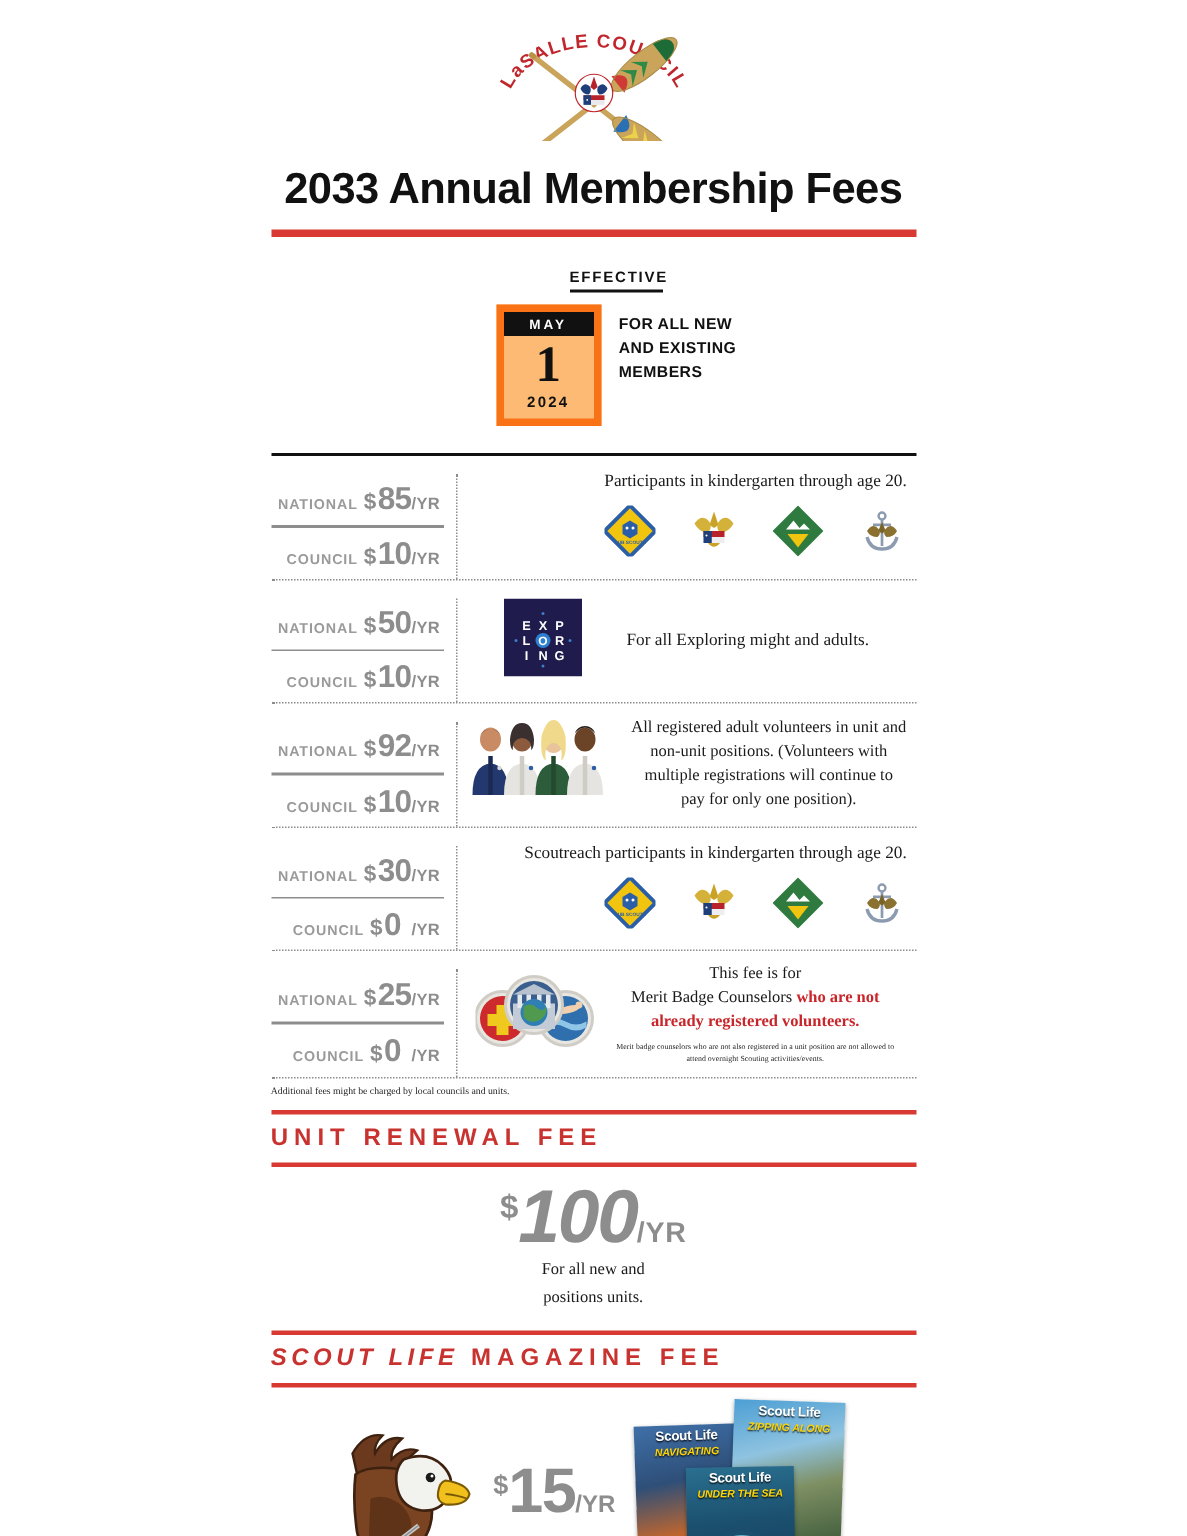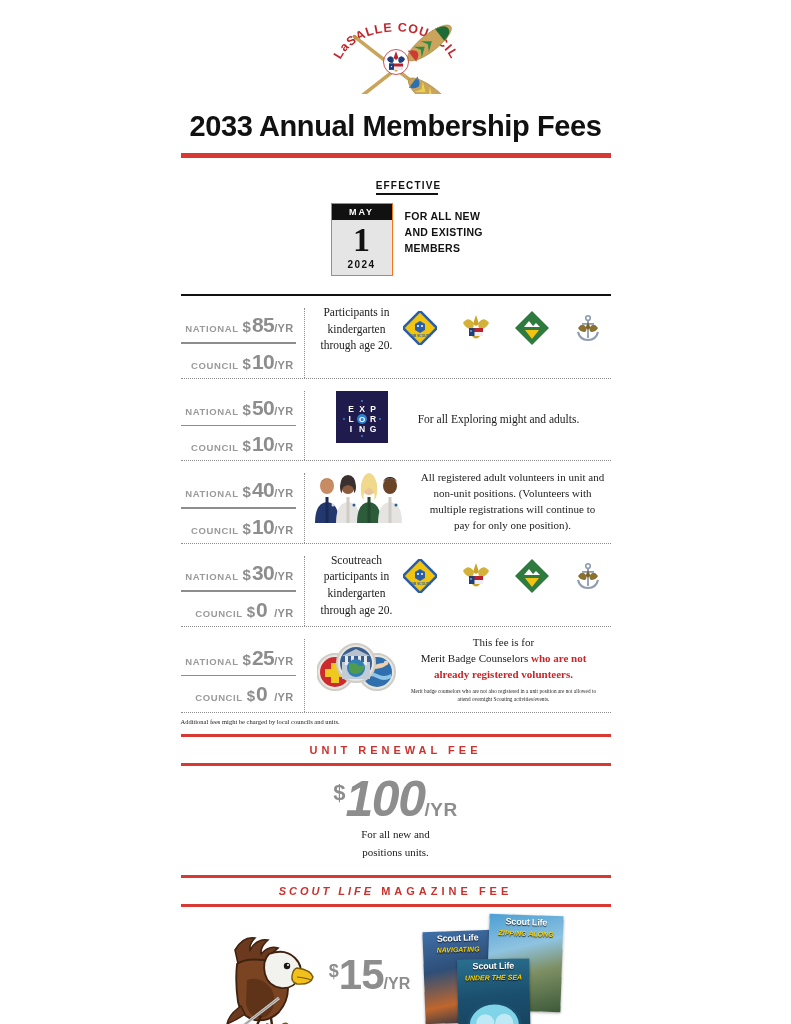--- a/index.html
+++ b/index.html
@@ -48,21 +48,21 @@
     box-sizing:border-box;
   }
   .eff-inner{display:flex;flex-direction:column;align-items:center;}
   .eff-label{
     font-size:10px;font-weight:bold;letter-spacing:1.2px;color:#111;
     border-bottom:2.5px solid #111;padding-bottom:2px;
     width:62px;text-align:center;
   }
   .eff-row{display:flex;align-items:flex-start;margin-top:8px;}
   .cal{
-    width:60px;border:1px solid #f97316;background:#e5e5e5;
+    width:60px;border:5px solid #f97316;background:#fdba74;
     display:flex;flex-direction:column;align-items:center;
   }
   .cal-m{
     width:100%;background:#111;color:#fff;
     font-size:9px;font-weight:bold;letter-spacing:2px;
     text-align:center;padding:3px 0 3px 0;box-sizing:border-box;
   }
   .cal-d{font-size:34px;font-weight:bold;line-height:1;color:#111;margin-top:3px;
     font-family:"Liberation Serif", serif;}
   .cal-y{font-size:10px;font-weight:bold;letter-spacing:1.5px;color:#111;margin:2px 0 5px 0;}
@@ -98,21 +98,21 @@
   .price-line .amt{
     font-size:21px;font-weight:bold;color:#8d8d8d;line-height:1;
     letter-spacing:-0.5px;
   }
   .price-line .yr{font-size:11px;font-weight:bold;color:#8d8d8d;letter-spacing:.3px;}
   .price-line.zero .amt{margin-right:7px;}
   .price-div{
     height:1.5px;background:#8d8d8d;margin:7px 0 7px auto;width:115px;
   }
   .desc-col{
-    flex:1;display:flex;flex-direction:row;align-items:flex-start;justify-content:center;
+    flex:1;display:flex;flex-direction:column;align-items:flex-end;justify-content:center;
     padding:8px 6px;box-sizing:border-box;
   }
   .desc-col.side{flex-direction:row;align-items:center;justify-content:center;}
   .desc-txt{
     font-family:"Liberation Serif", serif;
     font-size:11px;color:#1a1a1a;text-align:center;line-height:1.45;
   }
   .desc-txt.big{font-size:11.5px;}
   .badges{display:flex;align-items:center;justify-content:center;gap:22px;margin-top:7px;}
   .note-red{color:#c8262a;font-weight:bold;}
@@ -125,22 +125,22 @@
     width:430px;margin:5px auto 0 auto;
     font-family:"Liberation Serif", serif;
     font-size:6.5px;color:#222;text-align:left;
   }
 
   
   .banner{width:430px;margin:9px auto 0 auto;}
   .banner .bar{height:3px;background:#d83a33;width:100%;}
   .banner .bar.bottom{margin-top:0;}
   .banner .cap{
-    text-align:center;font-weight:bold;color:#c9332f;
-    font-size:11px;letter-spacing:4px;padding:7px 0 7px 0;
+    text-align:left;font-weight:bold;color:#c9332f;
+    font-size:16px;letter-spacing:4px;padding:7px 0 7px 0;
   }
   .banner .cap .ital{font-style:italic;letter-spacing:3px;}
 
   .unit-fee{width:430px;margin:8px auto 0 auto;text-align:center;}
   .big-price{
     display:inline-flex;align-items:baseline;color:#8d8d8d;font-weight:bold;
   }
   .big-price .dol{font-size:22px;line-height:1;position:relative;top:-16px;}
   .big-price .amt{font-size:50px;line-height:1;letter-spacing:-1.5px;font-style:italic;}
   .big-price .yr{font-size:19px;letter-spacing:.5px;}
@@ -351,21 +351,21 @@
         </span>
         <div class="desc-txt big">For all Exploring might and adults.</div>
       </div>
     </div>
 
     <div class="row">
       <div class="price-col">
         <div class="price-line">
           <span class="who">NATIONAL</span>
           <span class="dol">$</span>
-          <span class="amt">40</span>
+          <span class="amt">92</span>
           <span class="yr">/YR</span>
         </div>
         <div class="price-div"></div>
         <div class="price-line">
           <span class="who">COUNCIL</span>
           <span class="dol">$</span>
           <span class="amt">10</span>
           <span class="yr">/YR</span>
         </div>
       </div>

